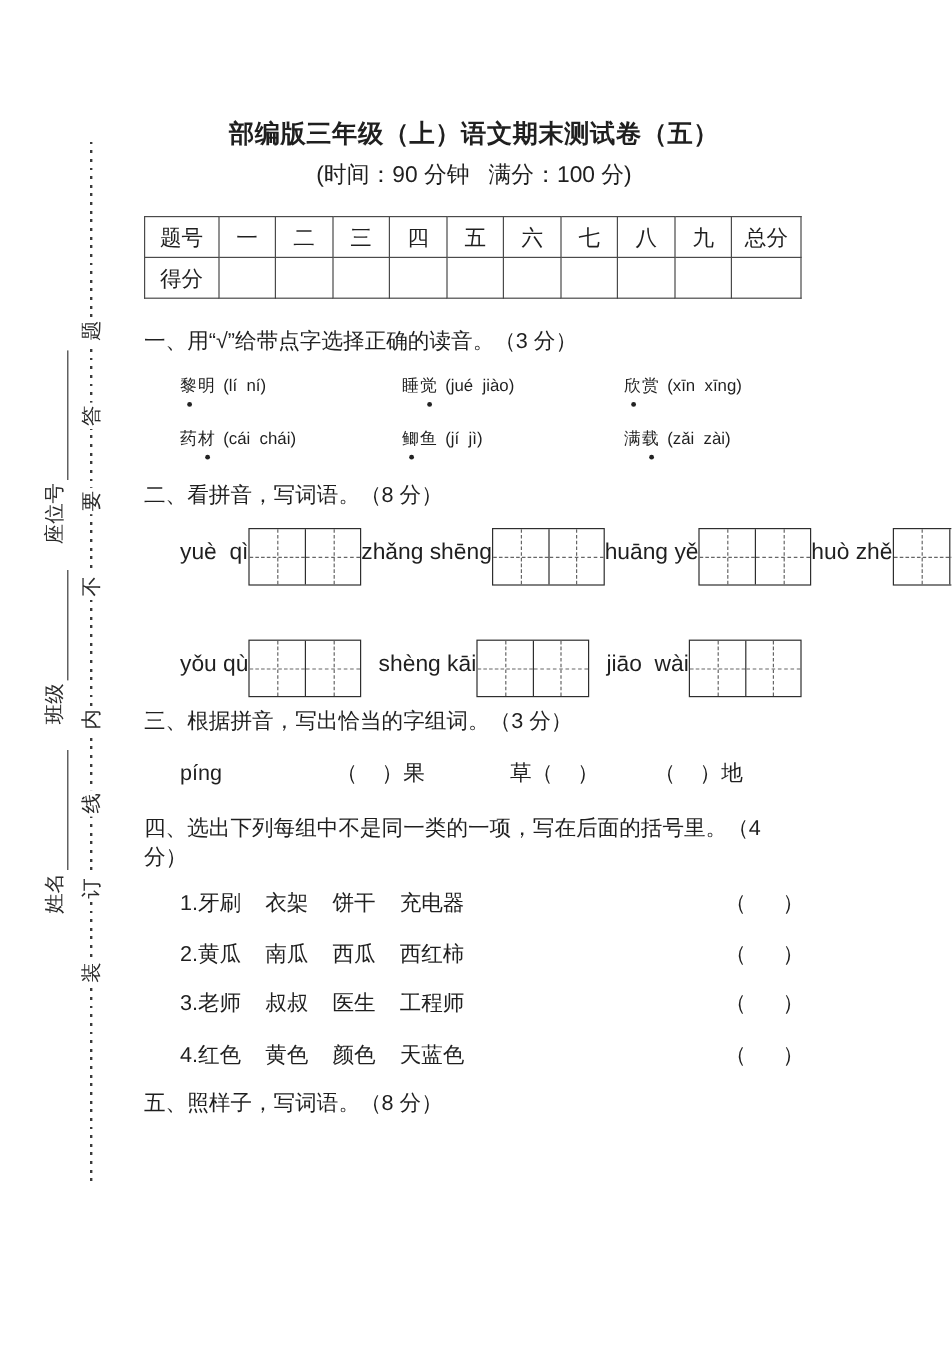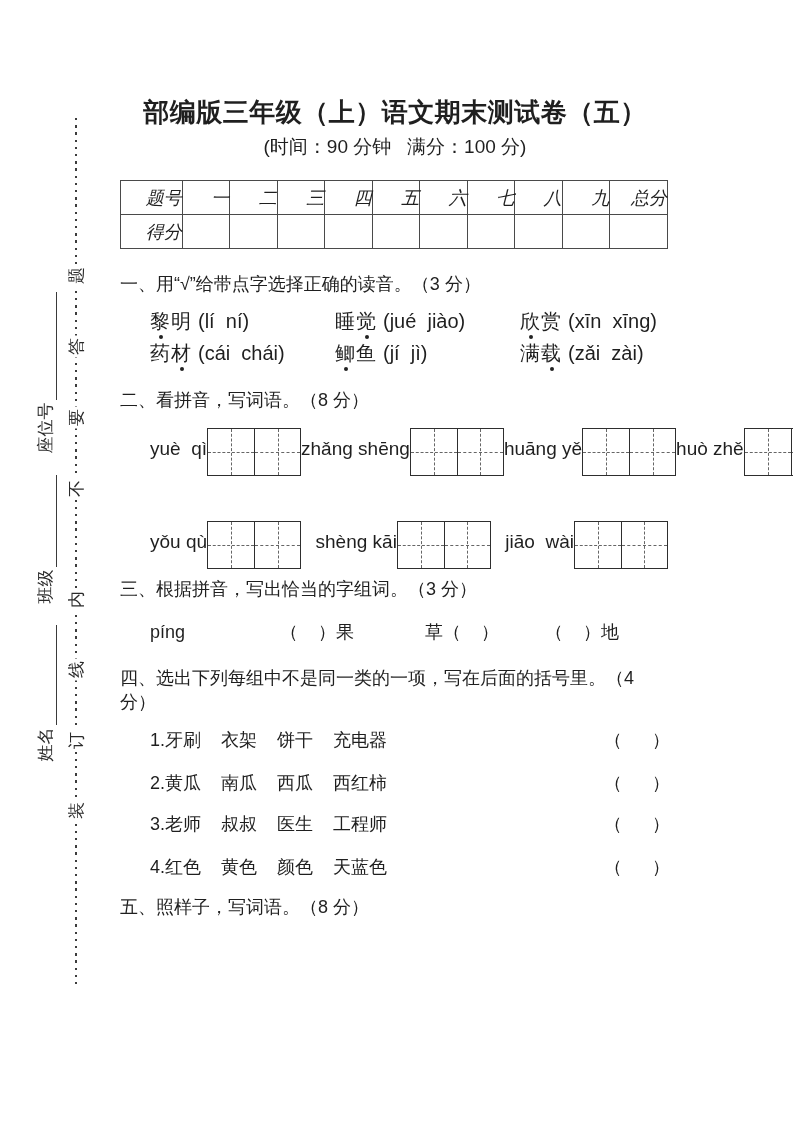--- a/index.html
+++ b/index.html
@@ -40,37 +40,37 @@
   .bl-char:nth-of-type(2) { top: 215px; }
   .bl-char:nth-of-type(3) { top: 286px; }
   .bl-char:nth-of-type(4) { top: 357px; }
   .bl-char:nth-of-type(5) { top: 468px; }
   .bl-char:nth-of-type(6) { top: 538px; }
   .bl-char:nth-of-type(7) { top: 609px; }
   .bl-char:nth-of-type(8) { top: 679px; }
 
   
   .content { position: absolute; left: 120px; top: 0; width: 550px; }
-  .title { margin-top: 97px; font-size: 26px; line-height: 30px; font-weight: 700;
+  .title { margin-top: 97px; font-size: 21px; line-height: 30px; font-weight: 700;
            text-align: center; letter-spacing: 0.5px; }
   .subtitle { margin-top: 8px; font-size: 19px; line-height: 24px; text-align: center; white-space: pre; }
 
   table.score { margin-top: 21px; border-collapse: collapse; table-layout: fixed; width: 548px; font-size: 18px; }
-  table.score td { border: 1.5px solid #4a4a4a; height: 34px; text-align: right; vertical-align: middle; padding: 0; font-style: italic; }
+  table.score td { border: 1.5px solid #4a4a4a; height: 34px; text-align: center; vertical-align: middle; padding: 0; }
   td.corner { width: 61px; }
   td.qhead { width: 47px; }
   td.qhead:last-child { width: 57px; }
 
   .sec-heading { font-size: 18px; line-height: 24px; font-weight: 400; white-space: pre-wrap; }
   .h1 { margin-top: 23px; } .h2 { margin-top: 22px; } .h3 { margin-top: 8px; }
   .h4 { margin-top: 22px; } .h5 { margin-top: 16px; }
 
   
   .duyin-grid { margin: 12px 0 0 30px; display: grid; grid-template-columns: 185px 185px 150px;
-                row-gap: 6px; font-size: 20px; line-height: 26px; }
+                row-gap: 18px; font-size: 14px; line-height: 26px; }
   .duyin-item { white-space: nowrap; }
   .dword { letter-spacing: 1px; }
   .dot-char { position: relative; display: inline-block; }
   .dot-char::after { content: ""; position: absolute; left: 50%; bottom: -5px; width: 4px; height: 4px;
                      border-radius: 50%; background: #222; transform: translateX(-50%); }
   .opts { white-space: pre; margin-left: 6px; }
 
   
   .wgrid-row { margin-left: 30px; width: 518px; display: flex; justify-content: space-between; align-items: flex-end; }
   .row-a { margin-top: 16px; } .row-b { margin-top: 45px; }

